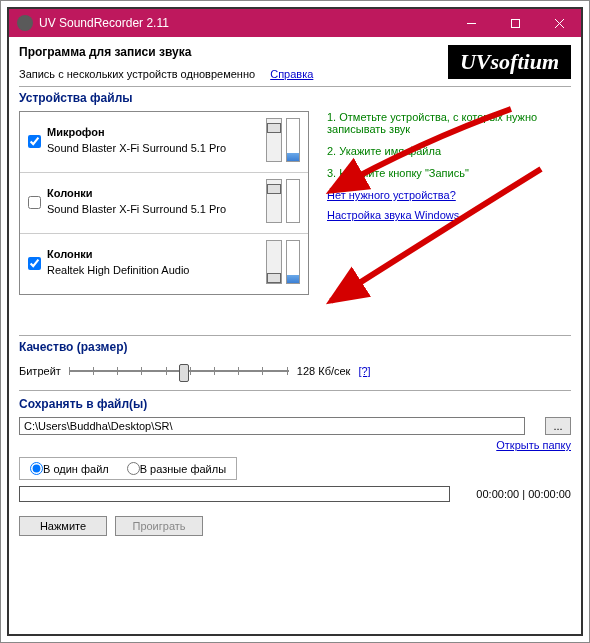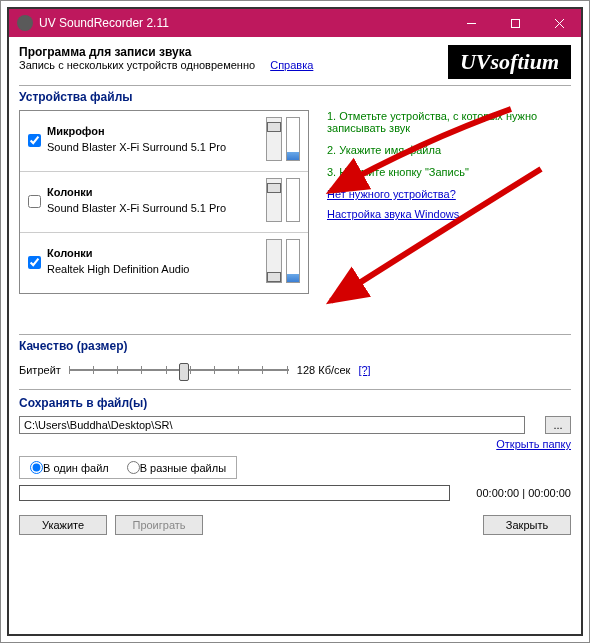--- a/index.html
+++ b/index.html
@@ -6,21 +6,21 @@
 body{background:#fff;width:590px;height:643px;position:relative;border:1px solid #888;overflow:hidden}
 .outer{border:2px solid #333;width:576px;height:629px;margin:6px}
 .titlebar{background:#be185d;height:28px;display:flex;align-items:center;color:#fff;padding-left:8px}
 .titlebar .icon{width:16px;height:16px;background:#5a5a5a;border-radius:50%;margin-right:6px}
 .titlebar .title{flex:1;font-size:12px}
 .winbtn{width:44px;height:28px;display:flex;align-items:center;justify-content:center;color:#fff}
 .winbtn svg{width:11px;height:11px}
 .content{padding:8px 10px 8px 10px}
 .header-row{display:flex;align-items:flex-start;margin-bottom:6px}
 .header-text{flex:1}
-.header-text .h1{font-weight:bold;font-size:12px;margin-bottom:0}
+.header-text .h1{font-weight:bold;font-size:12px;margin-bottom:9px}
 .header-text .sub{font-size:11px}
 .help-link{color:#0000cc;text-decoration:underline;margin-left:12px}
 .brand{background:#000;color:#fff;font-family:"Times New Roman",serif;font-style:italic;font-size:22px;padding:4px 12px;font-weight:bold}
 hr.sep{border:none;border-top:1px solid #aaa;margin:4px 0}
 .section-title{color:#001f7f;font-weight:bold;font-size:12px;margin:4px 0 6px 0}
 .devices-row{display:flex}
 .device-list{flex:0 0 290px;border:1px solid #888;background:#fff}
 .device{padding:6px 8px 10px 8px;border-bottom:1px solid #ccc;display:flex;align-items:center;position:relative}
 .device:last-child{border-bottom:none}
 .chk{margin-right:6px;margin-top:2px}
@@ -200,24 +200,23 @@
           </label>
       </div>
     </div>
 
     <div class="progress-row">
       <div class="progress"></div>
       <div class="time"><span>00:00:00</span> | <span>00:00:00</span></div>
     </div>
 
     <div class="btn-row">
-      <button class="btn">Укажите</button>
+      <button class="btn">Нажмите</button>
       <button class="btn disabled">Проиграть</button>
       <div class="spacer"></div>
-      <button class="btn">Закрыть</button>
     </div>
   </div>
 </div>
 
 <svg class="arrow" style="left:320px;top:100px" width="200" height="110">
   <defs>
       <marker id="ah1" markerWidth="8" markerHeight="8" refX="6" refY="3" orient="auto">
         <polygon points="0,0 7,3 0,6" fill="#d40000"></polygon>
       </marker>
     </defs>

